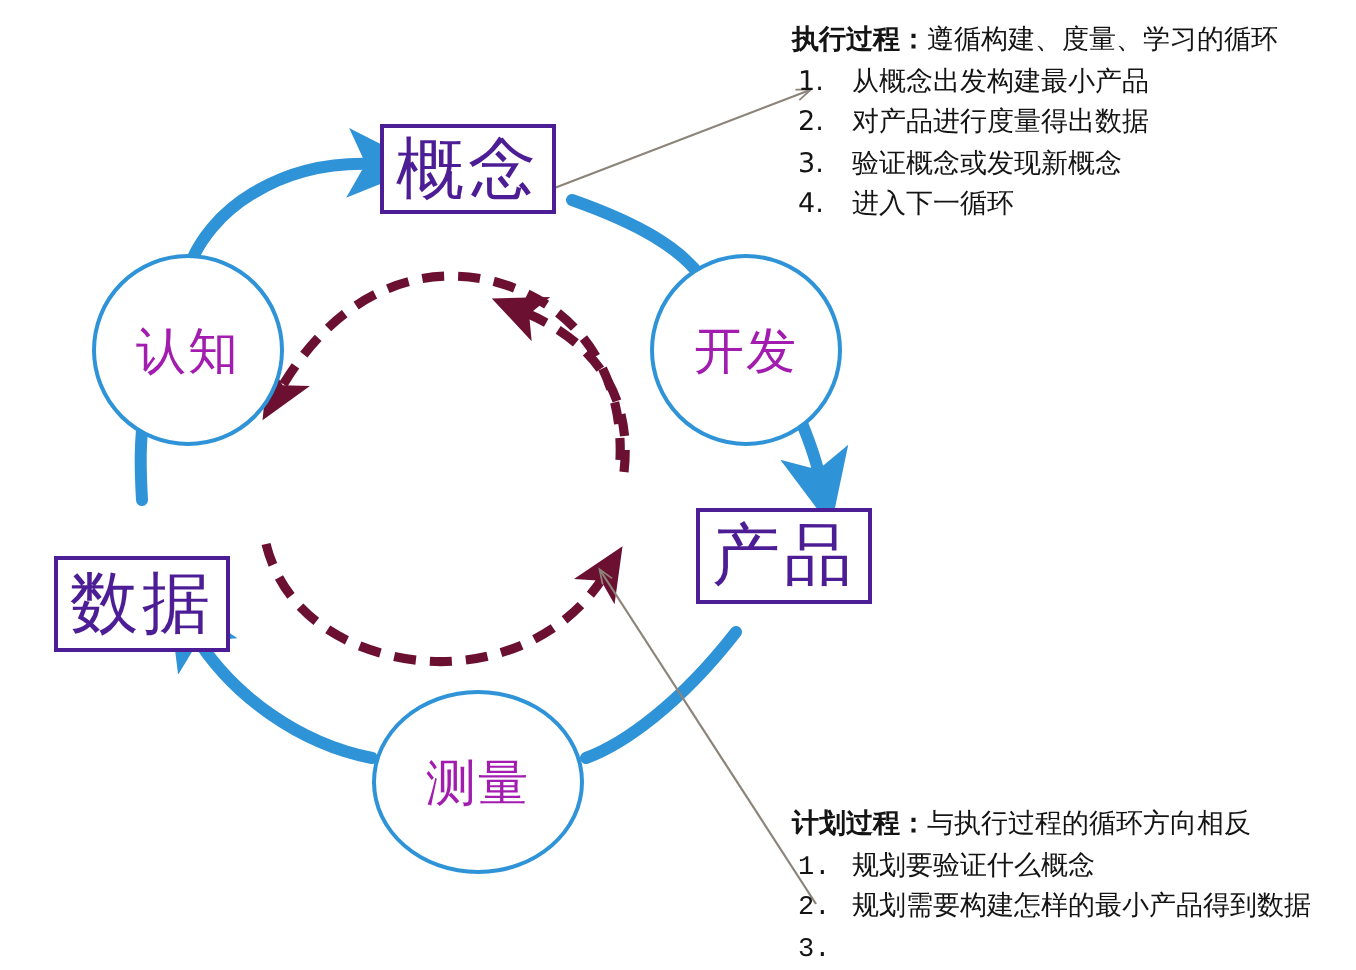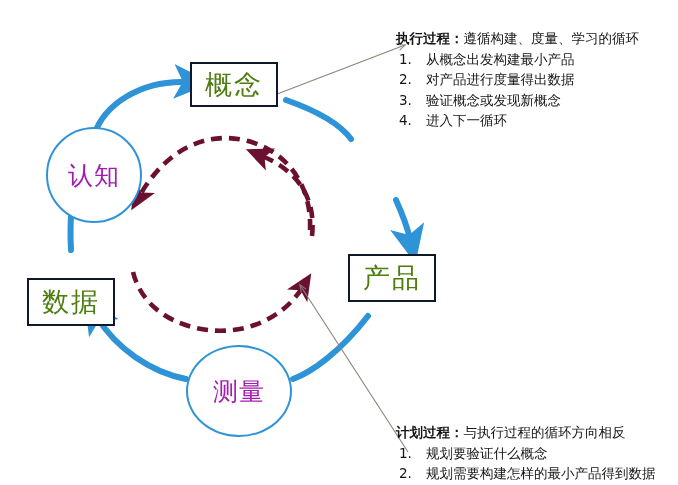--- a/index.html
+++ b/index.html
@@ -40,34 +40,33 @@
     border: 2px solid #2f93d8;
     border-radius: 50%;
     background: #ffffff;
     color: #a21caf;
     font-size: 25px;
     letter-spacing: 1px;
   }
 
   
   .box-node {
-    border: 2px solid #0f172a;
-    background: #ffffff;
-    color: #4d7c0f;
-    font-size: 27px;
+    border: 2px solid #4c1d95;
+    background: #ffffff;
+    color: #4c1d95;
+    font-size: 34px;
     letter-spacing: 2px;
   }
 
   
   .annot {
     position: absolute;
     color: #141414;
     font-size: 13.5px;
     line-height: 1.52;
-    margin-top: 18px;
   }
   .annot .annot-head {
     font-weight: bold;
     white-space: nowrap;
   }
   .annot .annot-head .head-rest {
     font-weight: normal;
   }
   .annot ol {
     margin: 0;
@@ -81,21 +80,21 @@
   .annot ol li .num {
     width: 30px;
     flex: 0 0 30px;
     padding-left: 3px;
     box-sizing: border-box;
   }
   .annot ol li .txt {
     flex: 0 1 auto;
   }
   #annot-exec { left: 396px; top: 10px; }
-  #annot-plan { left: 396px; top: 404px; }
+  #annot-plan { left: 396px; top: 404px; font-family: Liberation Mono, monospace; }
 </style>
 </head>
 <body>
 
 <div id="canvas">
 
   <svg id="diagram-svg" viewBox="0 0 678 485">
     <defs>
       <marker id="blue-head" markerWidth="7" markerHeight="7" refX="2.2" refY="3.1" orient="auto" markerUnits="strokeWidth">
         <path d="M0,0.2 L6.4,3.1 L0,6 L1.5,3.1 Z" fill="#2f93d8"></path>
@@ -131,20 +130,23 @@
   </svg>
 
   <div class="node-label box-node" id="node-concept" style="left:190px; top:62px; width:88px; height:45px;">
     <span>概念</span>
   </div>
 
   <div class="node-label circle-node" id="node-cognition" style="left:46px; top:127px; width:96px; height:96px;">
     <span>认知</span>
   </div>
 
+  <div class="node-label circle-node" id="node-develop" style="left:325px; top:127px; width:96px; height:96px;">
+    <span>开发</span>
+  </div>
 
   <div class="node-label box-node" id="node-data" style="left:27px; top:254px; width:88px; height:48px;margin-top:24px;">
     <span>数据</span>
   </div>
 
   <div class="node-label box-node" id="node-product" style="left:348px; top:254px; width:88px; height:48px;">
     <span>产品</span>
   </div>
 
   <div class="node-label circle-node" id="node-measure" style="left:186px; top:345px; width:106px; height:92px;">

